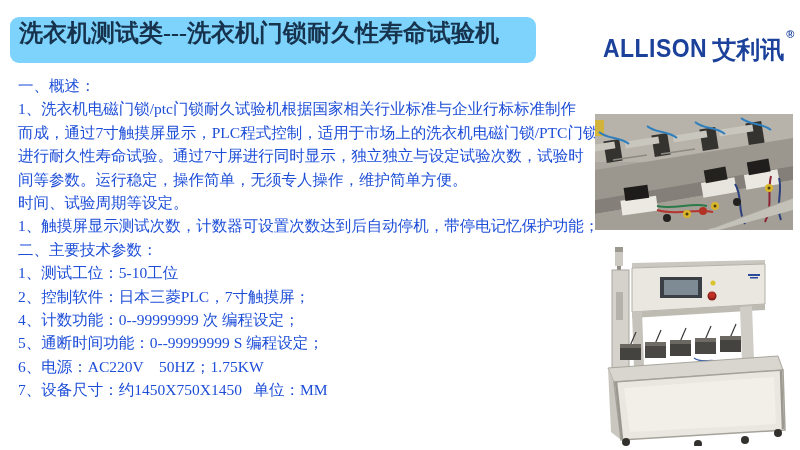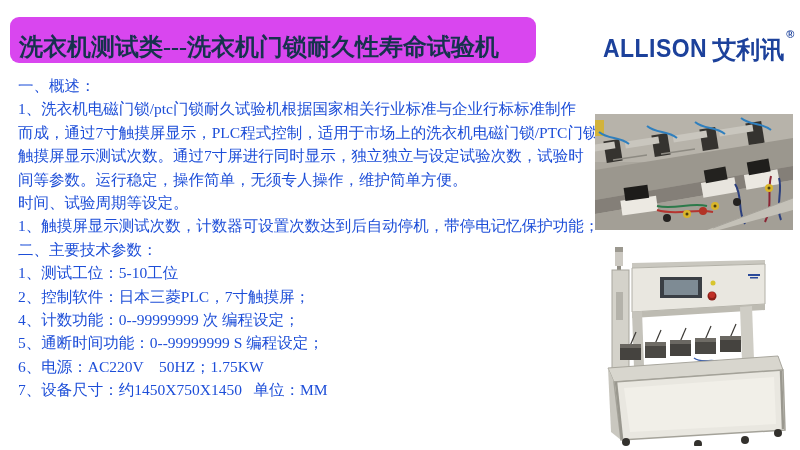--- a/index.html
+++ b/index.html
@@ -7,22 +7,22 @@
     width:800px;height:450px;
     background:#ffffff;
     font-family:"Liberation Serif","DejaVu Serif",serif;
     position:relative;overflow:hidden;
   }
   .page{position:absolute;inset:0;background:#fff;}
 
   
   .banner{
     position:absolute;left:10px;top:17px;width:526px;height:46px;
-    background:#d946ef;border-radius:9px;
-    display:flex;align-items:flex-end;padding-left:9px;box-sizing:border-box;
+    background:#7dd3fc;border-radius:9px;
+    display:flex;align-items:flex-start;padding-left:9px;box-sizing:border-box;
   }
   .banner .title{
     font-size:24px;font-weight:bold;color:#16324d;
     letter-spacing:0px;white-space:nowrap;
   }
 
   
   .logo{
     position:absolute;left:603px;top:34px;width:190px;height:32px;
     display:flex;color:#1c419b;
@@ -68,21 +68,21 @@
   <div class="logo">
     <span class="logo-en">ALLISON</span>
     <span class="logo-cn">艾利讯</span>
     <span class="logo-reg">®</span>
   </div>
 
   <div class="content">
     <div class="line">一、概述：</div>
     <div class="line">1、洗衣机电磁门锁/ptc门锁耐久试验机根据国家相关行业标准与企业行标标准制作</div>
     <div class="line">而成，通过7寸触摸屏显示，PLC程式控制，适用于市场上的洗衣机电磁门锁/PTC门锁</div>
-    <div class="line">触摸屏显示测试次数。通过7寸屏进行同时显示，独立独立与设定试验次数，试验时</div>
+    <div class="line">进行耐久性寿命试验。通过7寸屏进行同时显示，独立独立与设定试验次数，试验时</div>
     <div class="line">间等参数。运行稳定，操作简单，无须专人操作，维护简单方便。</div>
     <div class="line">时间、试验周期等设定。</div>
     <div class="line">1、触摸屏显示测试次数，计数器可设置次数达到后自动停机，带停电记忆保护功能；</div>
     <div class="line">二、主要技术参数：</div>
     <div class="line">1、测试工位：5-10工位</div>
     <div class="line">2、控制软件：日本三菱PLC，7寸触摸屏；</div>
     <div class="line">4、计数功能：0--99999999 次 编程设定；</div>
     <div class="line">5、通断时间功能：0--99999999 S 编程设定；</div>
     <div class="line">6、电源：AC220V    50HZ；1.75KW</div>
     <div class="line">7、设备尺寸：约1450X750X1450   单位：MM</div>

